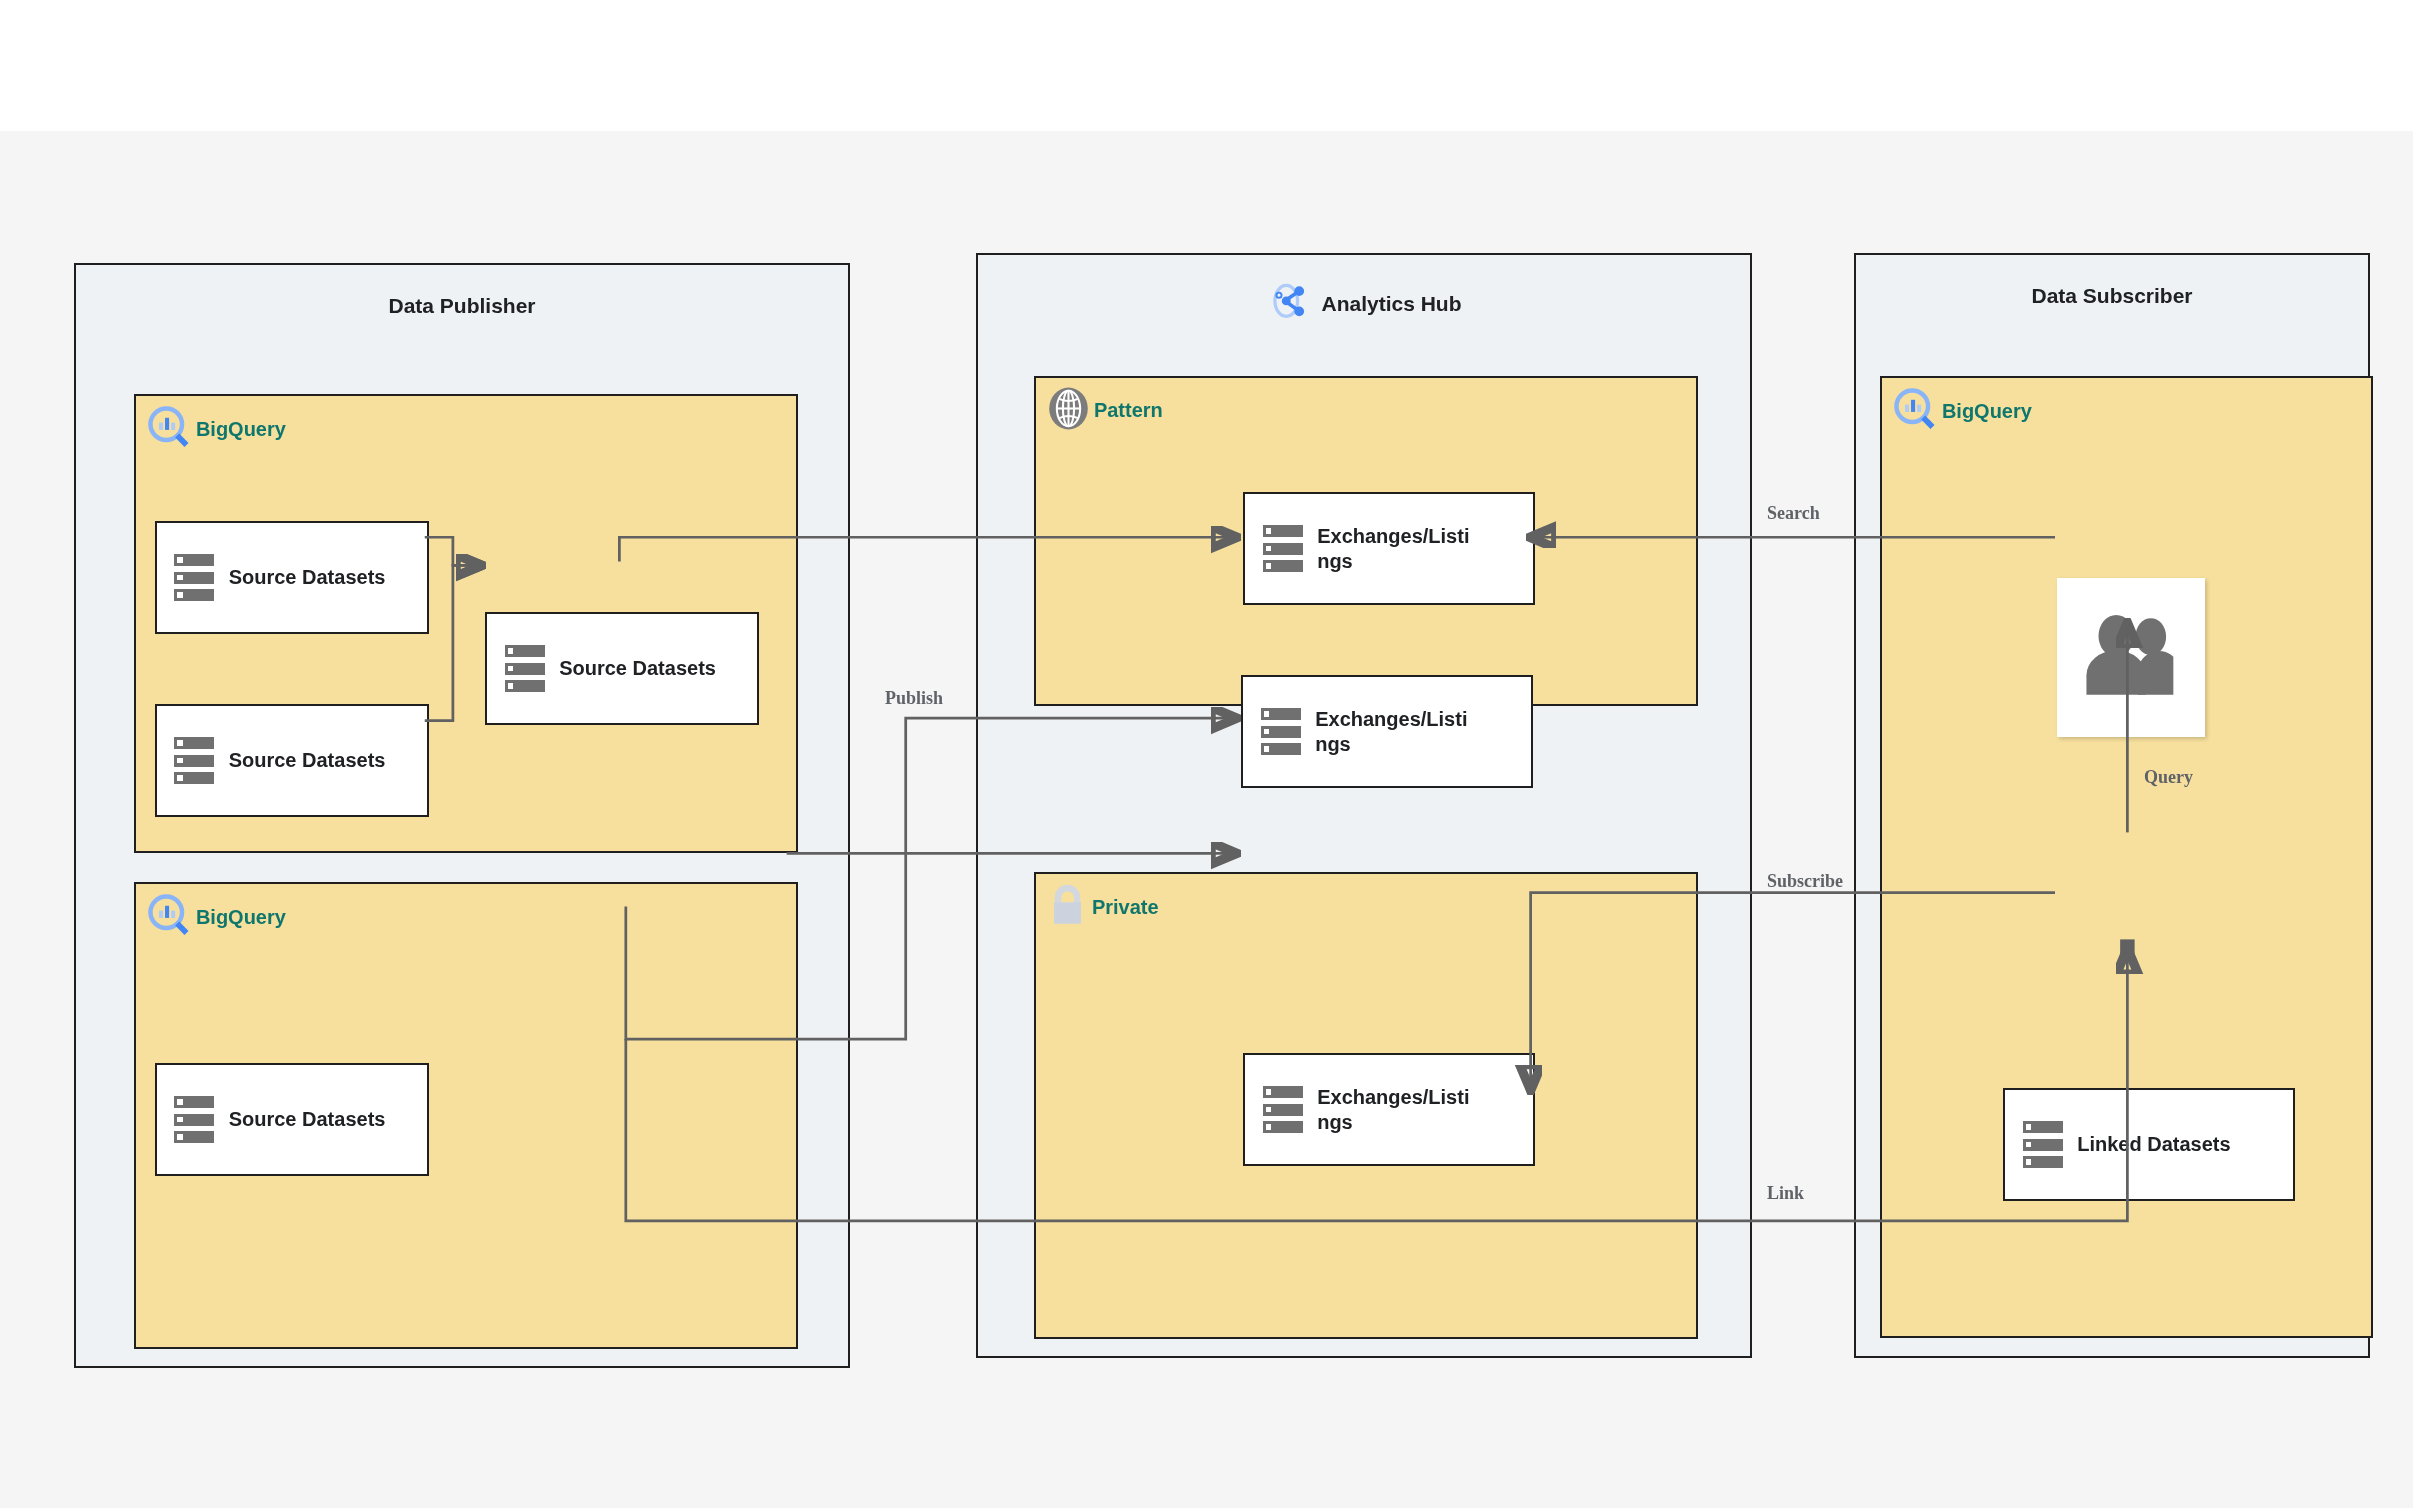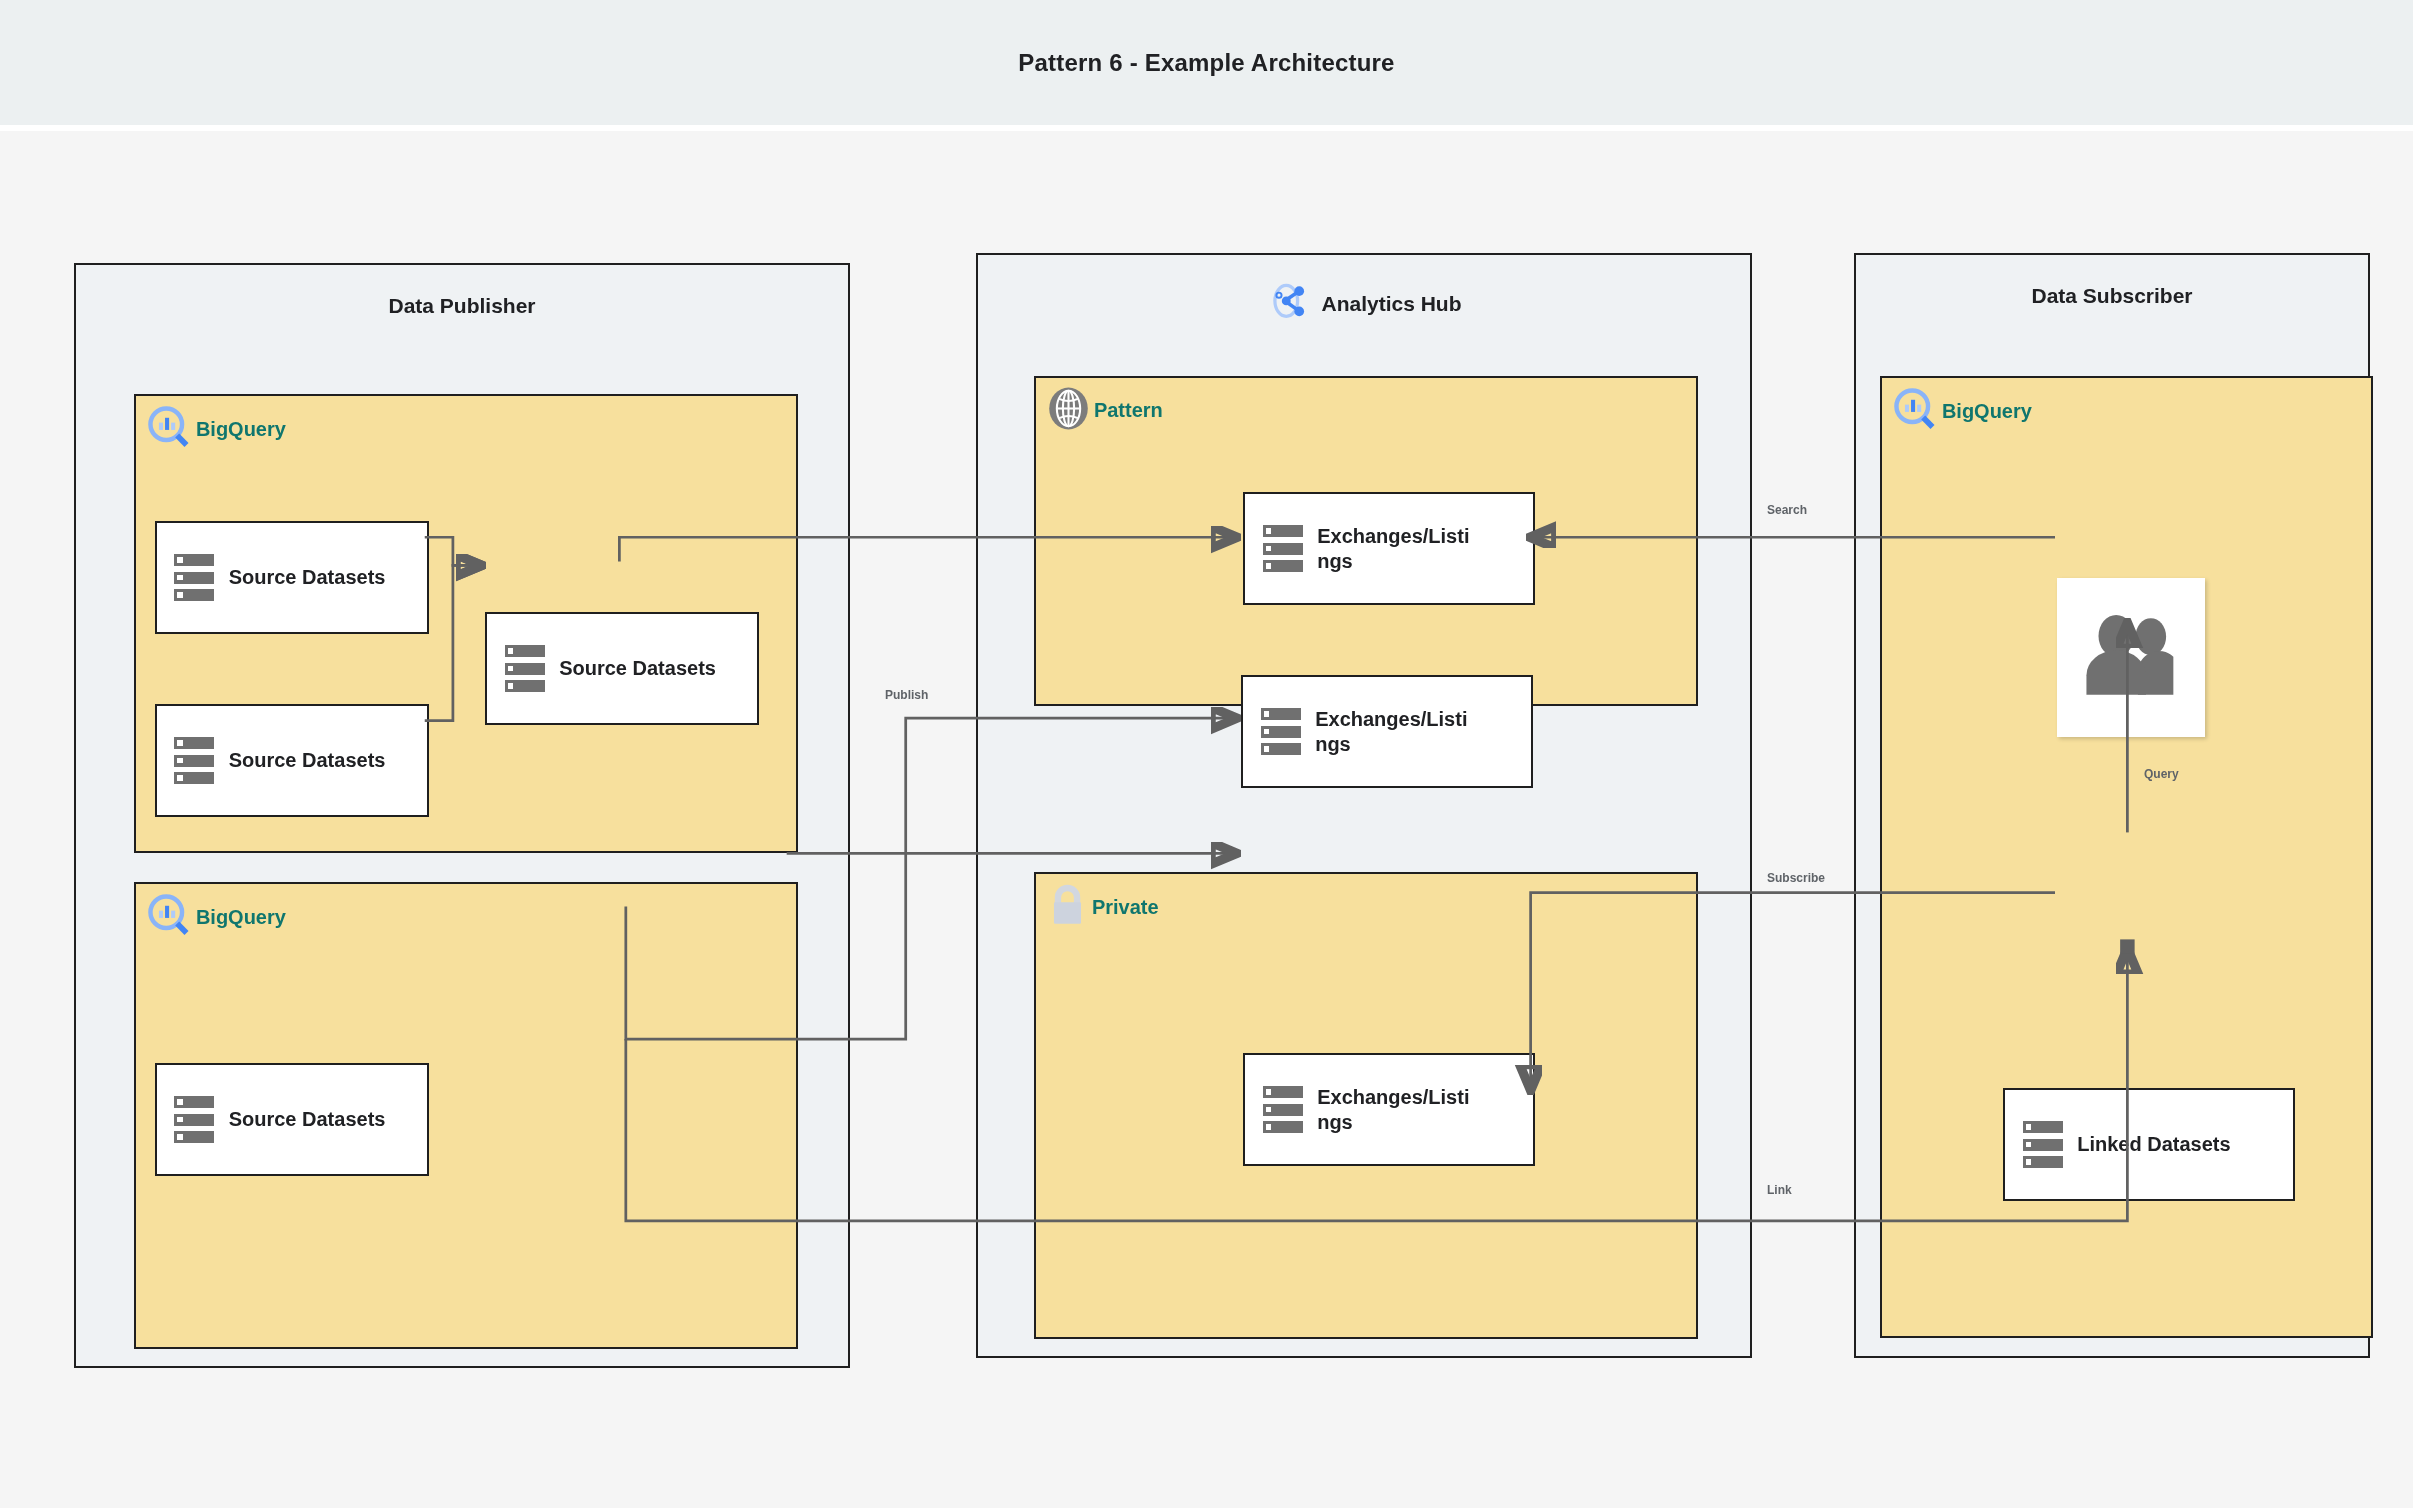--- a/index.html
+++ b/index.html
@@ -156,43 +156,41 @@
     content: "";
     position: absolute;
     left: 3.2px; top: 3.2px;
     width: 5.6px; height: 5.6px;
     background: #ffffff;
   }
 
   
   .edge-label {
     position: absolute;
-    font-size: 12px;
+    font-size: 18px;
     font-weight: bold;
     color: #5F6368;
     white-space: nowrap;
+    font-family: Liberation Serif, serif;
   }
 
   
   #wires {
     position: absolute;
     left: 0; top: 0;
     width: 2413px; height: 1508px;
     pointer-events: none;
   }
   #wires path, #wires line { fill: none; stroke: #616161; stroke-width: 3.4; }
 </style>
 </head>
 <body>
 
 <div id="page">
 
-  <div id="title-band">
-    <div id="title-text">Pattern 6 - Example Architecture</div>
-  </div>
 
   <div id="canvas-band"></div>
 
 
   <div class="zone" style="left:74px; top:263px; width:776px; height:1105px;">
     <div class="zone-title">Data Publisher</div>
 
     <div class="svc" style="left:58px; top:129px; width:664px; height:459px;">
       <div class="svc-head">
         <span>

